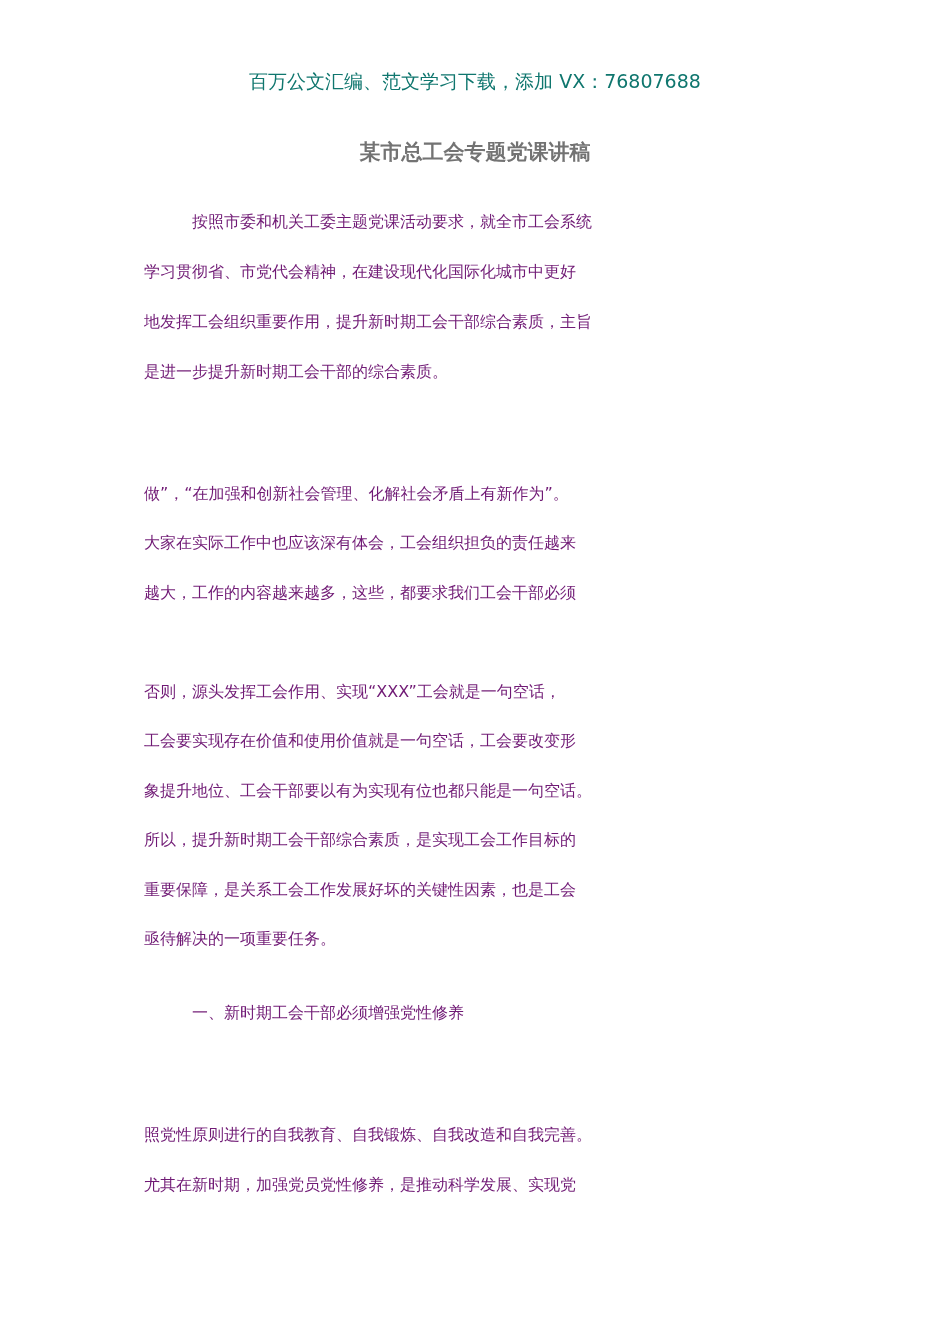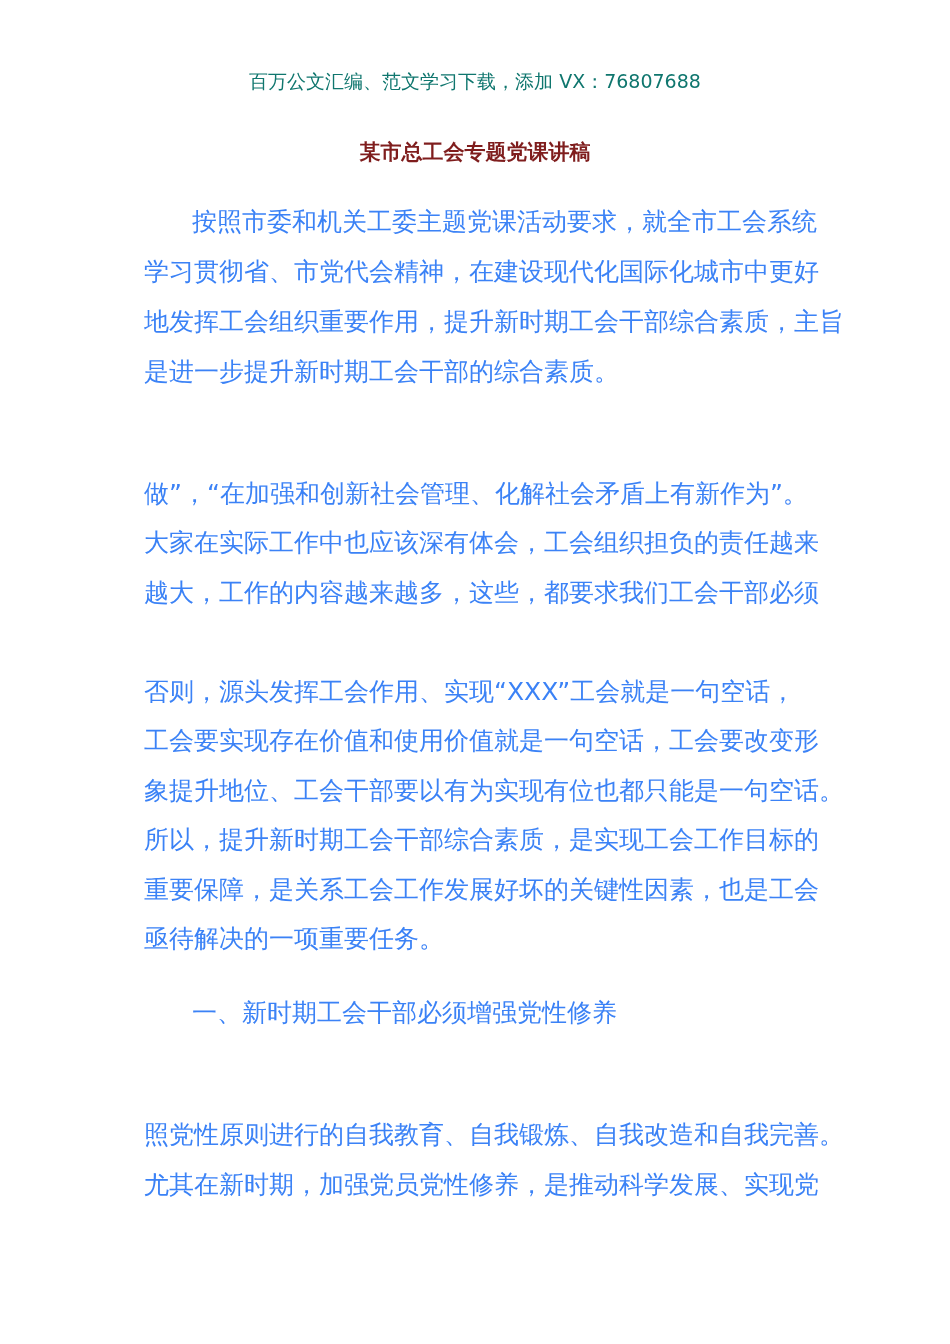--- a/index.html
+++ b/index.html
@@ -36,31 +36,31 @@
     }
     .title {
       position: absolute;
       left: 0;
       top: 136px;
       width: 950px;
       text-align: center;
       font-size: 21px;
       font-weight: bold;
       line-height: 32px;
-      color: #7f1d1d;
+      color: #737373;
       white-space: nowrap;
     }
     .line {
       position: absolute;
       left: 144px;
       height: 34px;
-      font-size: 25px;
+      font-size: 16px;
       line-height: 34px;
       white-space: nowrap;
-      color: #3b82f6;
+      color: #701a75;
     }
     .line.indent {
       left: 192px;
     }
   </style>
 </head>
 <body>
 
 <div class="page">
 

